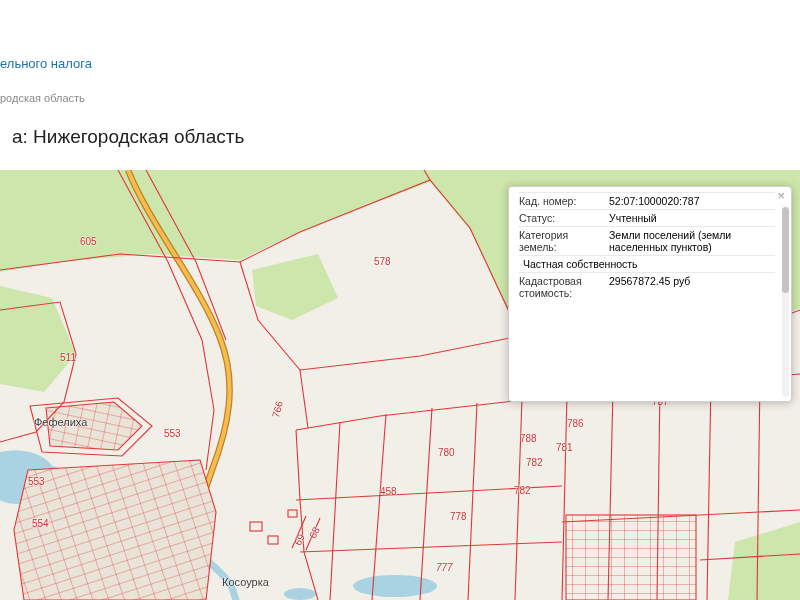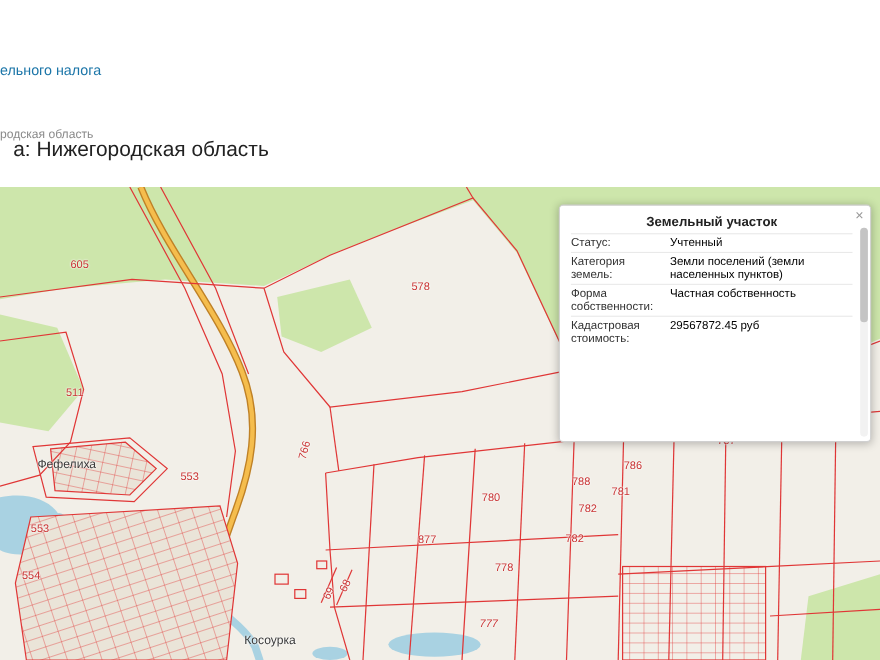--- a/index.html
+++ b/index.html
@@ -2,21 +2,21 @@
 <html><head>
 <meta charset="utf-8">
 <style>
   html,body{margin:0;padding:0;background:#fff;}
   .page{position:relative;width:800px;height:600px;overflow:hidden;background:#bef264;
         font-family:"Liberation Sans","DejaVu Sans",sans-serif;}
 
   
   .header{position:absolute;left:0;top:0;width:800px;height:170px;background:#fff;}
   .toplink{position:absolute;left:0;top:56px;font-size:13px;color:#1b75a8;text-decoration:none;cursor:pointer;}
-  .breadcrumb{position:absolute;left:0;top:92px;font-size:11px;color:#8a8a8a;margin-top:24px;}
+  .breadcrumb{position:absolute;left:0;top:92px;font-size:11px;color:#8a8a8a;}
   .title{position:absolute;left:0;top:114px;margin:12px;font-size:19px;font-weight:400;color:#222;}
 
   
   .map{position:absolute;left:0;top:170px;width:800px;height:430px;overflow:hidden;cursor:grab;}
   .map svg{display:block;}
   .labels{position:absolute;left:0;top:0;width:800px;height:430px;pointer-events:none;}
   .maplabel{position:absolute;font-size:10px;color:#c93434;white-space:nowrap;
             transform-origin:left top;text-shadow:0 0 2px #fff,0 0 2px #fff;}
   .maplabel.place{color:#3a3a3a;font-size:11px;}
 
@@ -114,58 +114,60 @@
         <path d="M306,380 L320,348"></path>
         <rect x="250" y="352" width="12" height="9"></rect>
         <rect x="268" y="366" width="10" height="8"></rect>
         <rect x="288" y="340" width="9" height="7"></rect>
         <path d="M28,300 L200,290 L216,342 L206,430 L24,430 L14,360 Z" fill="url(#pgA)"></path>
         <path d="M46,238 L114,232 L142,256 L118,280 L50,276 Z" fill="url(#pgC)"></path>
         <rect x="566" y="345" width="130" height="85" fill="url(#pgB)"></rect>
       </g>
     </svg>
     <div class="labels">
-        <span class="maplabel" style="left: 44px; top: 66px; padding-left: 20px;">605</span>
+        <span class="maplabel" style="left: 60px; top: 66px; padding-left: 20px;">605</span>
         <span class="maplabel" style="left: 374px; top: 86px;">578</span>
         <span class="maplabel" style="left: 60px; top: 182px;">511</span>
         <span class="maplabel place" style="left: 34px; top: 246px;">Фефелиха</span>
         <span class="maplabel" style="left: 164px; top: 258px;">553</span>
         <span class="maplabel" style="left: 28px; top: 306px;">553</span>
-        <span class="maplabel" style="left: 20px; top: 348px;">554</span>
+        <span class="maplabel" style="left: 20px; top: 348px; padding-left: 12px;">554</span>
         <span class="maplabel" style="left: 270px; top: 246px; transform: rotate(-75deg);">766</span>
         <span class="maplabel" style="left: 292px; top: 372px; transform: rotate(-62deg);">69</span>
         <span class="maplabel" style="left: 307px; top: 365px; transform: rotate(-62deg);">68</span>
-        <span class="maplabel" style="left: 380px; top: 316px;">877</span>
+        <span class="maplabel" style="left: 380px; top: 316px;">458</span>
         <span class="maplabel" style="left: 438px; top: 277px;">780</span>
         <span class="maplabel" style="left: 498px; top: 263px; margin-left: 22px;">788</span>
         <span class="maplabel" style="left: 567px; top: 248px;">786</span>
         <span class="maplabel" style="left: 652px; top: 226px;">787</span>
         <span class="maplabel" style="left: 556px; top: 272px;">781</span>
         <span class="maplabel" style="left: 526px; top: 287px;">782</span>
         <span class="maplabel" style="left: 514px; top: 315px;">782</span>
         <span class="maplabel" style="left: 450px; top: 341px;">778</span>
         <span class="maplabel" style="left: 436px; top: 392px; font-style: italic;">777</span>
         <span class="maplabel place" style="left: 222px; top: 406px;">Косоурка</span>
       </div>
   </div>
 
   <div class="popup">
     <span class="close">×</span>
-    <div class="ptitle">Земельный участок</div>
     <div>
+      <div class="row">
+        <div class="lbl">Кад. номер:</div>
+        <div class="val">52:07:1000020:787</div>
+      </div>
       <div class="row">
         <div class="lbl">Статус:</div>
         <div class="val">Учтенный</div>
       </div>
       <div class="row">
         <div class="lbl">Категория земель:</div>
         <div class="val">Земли поселений (земли населенных пунктов)</div>
       </div>
       <div class="row">
-        <div class="lbl">Форма собственности:</div>
         <div class="val">Частная собственность</div>
       </div>
       <div class="row">
         <div class="lbl">Кадастровая стоимость:</div>
         <div class="val">29567872.45 руб</div>
       </div>
 
     </div>
     <div class="sb">
       <div class="sbthumb"></div>

